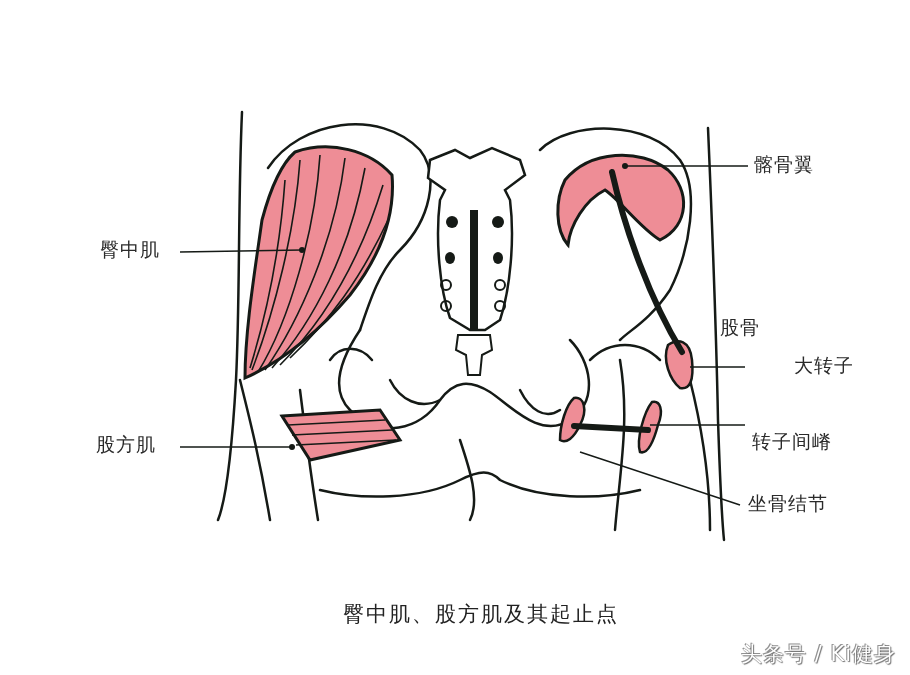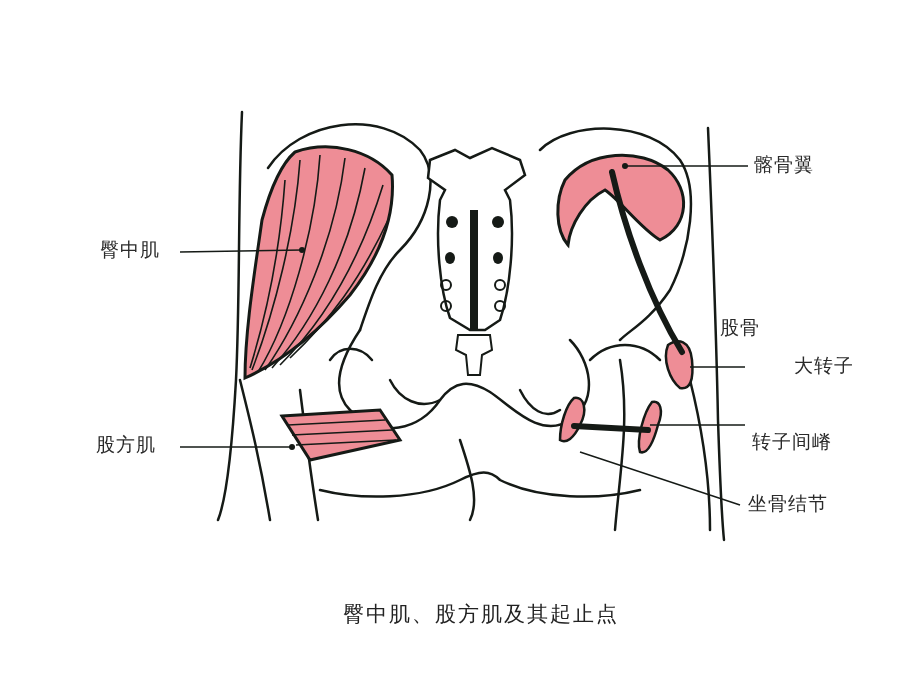--- a/index.html
+++ b/index.html
@@ -114,13 +114,14 @@
 
   <div class="label" style="left:92px; top:240px;margin-left:8px;">臀中肌</div>
   <div class="label" style="left:96px; top:435px;">股方肌</div>
   <div class="label" style="left:754px; top:155px;">髂骨翼</div>
   <div class="label" style="left:720px; top:318px;">股骨</div>
   <div class="label" style="left:794px; top:356px;">大转子</div>
   <div class="label" style="left:752px; top:426px;margin-top:6px;">转子间嵴</div>
   <div class="label" style="left:748px; top:494px;">坐骨结节</div>
 
   <div class="caption">臀中肌、股方肌及其起止点</div>
+  <div class="watermark">头条号 / Ki健身</div>
 </div>
 
 </body></html>

